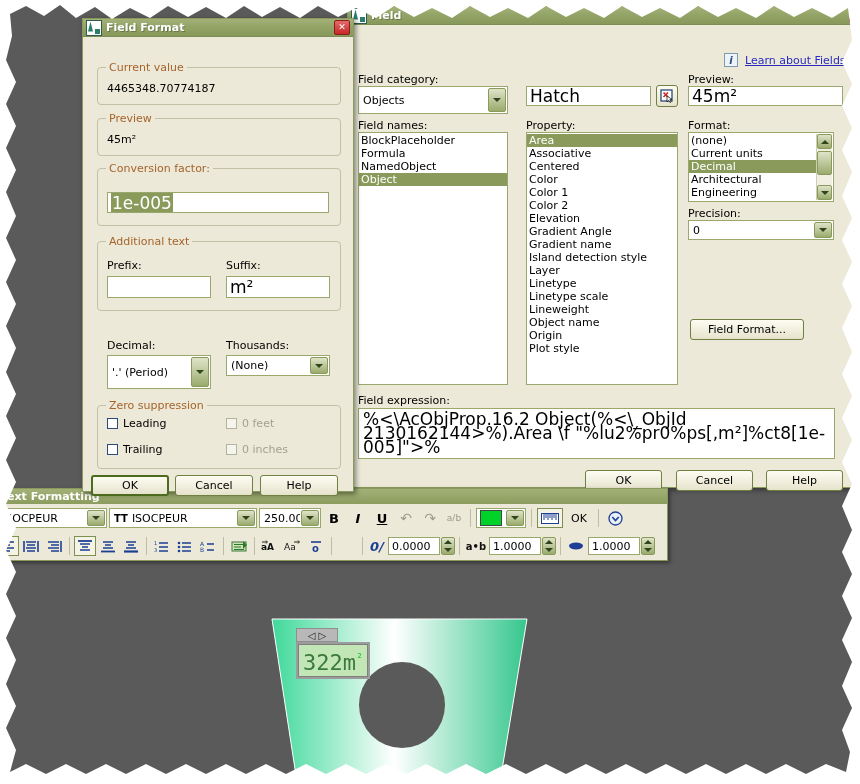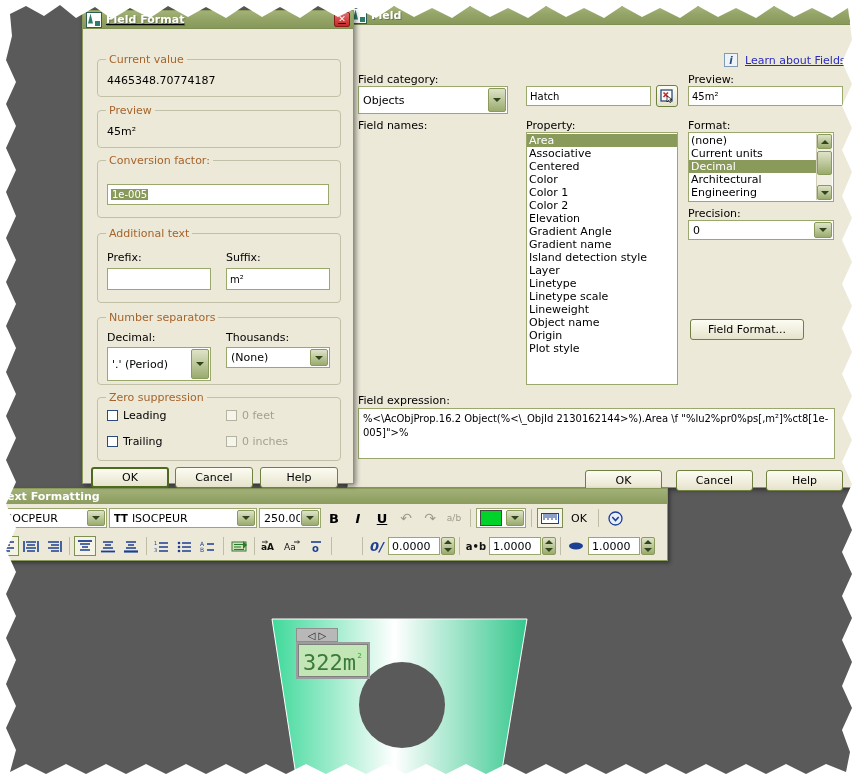--- a/index.html
+++ b/index.html
@@ -36,21 +36,21 @@
   }
   .dlg-body{position:relative;padding:0;}
 
   
   .grp{position:absolute;border:1px solid #c3c0a8;border-radius:4px;}
   .grp-title{position:absolute;top:-7px;left:8px;background:#ece9d8;padding:0 3px;color:#a6642b;font-size:11px;}
 
   .lbl{position:absolute;font-size:11px;color:#000;}
   .field{
     position:absolute;background:#fff;border:1px solid #9aa86e;
-    font-size:10px;color:#000;box-sizing:border-box;
+    font-size:17px;color:#000;box-sizing:border-box;
     display:flex;align-items:center;padding:0 3px;overflow:hidden;white-space:nowrap;
   }
   .sel-text{background:#8a9a5b;color:#fff;padding:0 1px;}
 
   
   .combo{position:absolute;background:#fff;border:1px solid #9aa86e;box-sizing:border-box;display:flex;align-items:center;}
   .combo .cval{flex:1;padding:0 4px;font-size:11px;white-space:nowrap;overflow:hidden;}
   .cbtn{
     width:16px;align-self:stretch;margin:1px;border:1px solid #8a9a5b;border-radius:2px;
     background:linear-gradient(to bottom,#dfe3c9,#9aab6d);
@@ -169,20 +169,28 @@
           <rect x="1" y="1" width="11" height="11" fill="#fff" stroke="#2b4a7e" stroke-width="1.3"></rect>
           <path d="M3.5,3.5 L8,8 M8,3.5 L3.5,8" stroke="#c62828" stroke-width="1.6"></path>
           <path d="M7,7 L7,13 L8.6,11.3 L10,13.6 L11.2,12.9 L9.8,10.7 L12,10.4 Z" fill="#fff" stroke="#000" stroke-width=".7"></path>
         </svg>
       </div>
 
       <div class="lbl" style="left:340px;top:48px;">Preview:</div>
       <div class="field" style="left:340px;top:61px;width:155px;height:20px;">45m²</div>
 
       <div class="lbl" style="left:10px;top:94px;">Field names:</div>
+      <div class="listbox" style="left:10px;top:107px;width:150px;height:253px;">
+        <ul>
+          <li>BlockPlaceholder</li>
+          <li>Formula</li>
+          <li>NamedObject</li>
+          <li class="sel">Object</li>
+        </ul>
+      </div>
 
       <div class="lbl" style="left:178px;top:94px;">Property:</div>
       <div class="listbox" style="left:178px;top:107px;width:152px;height:253px;">
         <ul>
           <li class="sel">Area</li>
           <li>Associative</li>
           <li>Centered</li>
           <li>Color</li>
           <li>Color 1</li>
           <li>Color 2</li>
@@ -232,21 +240,21 @@
 
       <div class="lbl" style="left:10px;top:369px;">Field expression:</div>
       <div class="field" style="left:10px;top:383px;width:477px;height:51px;align-items:flex-start;padding:3px 4px;white-space:normal;line-height:14px;overflow:hidden;">%&lt;\AcObjProp.16.2 Object(%&lt;\_ObjId 2130162144&gt;%).Area \f "%lu2%pr0%ps[,m²]%ct8[1e-005]"&gt;%</div>
 
       <div class="btn" style="left:237px;top:445px;width:77px;height:21px;">OK</div>
       <div class="btn" style="left:328px;top:445px;width:77px;height:21px;">Cancel</div>
       <div class="btn" style="left:418px;top:445px;width:77px;height:21px;">Help</div>
     </div>
   </div>
 
-  <div class="dlg" id="ff-dlg" style="left:82px;top:10px;width:270px;height:472px;z-index:20;text-decoration:underline;">
+  <div class="dlg" id="ff-dlg" style="left:82px;top:18px;width:270px;height:472px;z-index:20;">
     <div class="dlg-title">
       <span class="appicon"></span>
       <span class="t-text">Field Format</span>
       <span class="closebtn">✕</span>
     </div>
     <div class="dlg-body" style="height:455px;">
 
       <div class="grp" style="left:14px;top:30px;width:242px;height:36px;">
         <span class="grp-title">Current value</span>
       </div>
@@ -265,23 +273,20 @@
       </div>
 
       <div class="grp" style="left:14px;top:204px;width:242px;height:68px;">
         <span class="grp-title">Additional text</span>
       </div>
       <div class="lbl" style="left:24px;top:222px;">Prefix:</div>
       <div class="field" style="left:24px;top:239px;width:104px;height:22px;"></div>
       <div class="lbl" style="left:143px;top:222px;">Suffix:</div>
       <div class="field" style="left:143px;top:239px;width:104px;height:22px;">m²</div>
 
-      <div class="grp" style="left:14px;top:288px;width:242px;height:66px;">
-        <span class="grp-title">Number separators</span>
-      </div>
       <div class="lbl" style="left:24px;top:302px;">Decimal:</div>
       <div class="combo" style="left:24px;top:318px;width:104px;height:34px;">
         <span class="cval">'.' (Period)</span>
         <span class="cbtn">
             <span class="arrow-d"></span>
           </span>
       </div>
       <div class="lbl" style="left:143px;top:302px;">Thousands:</div>
       <div class="combo" style="left:143px;top:318px;width:104px;height:21px;">
         <span class="cval">(None)</span>

